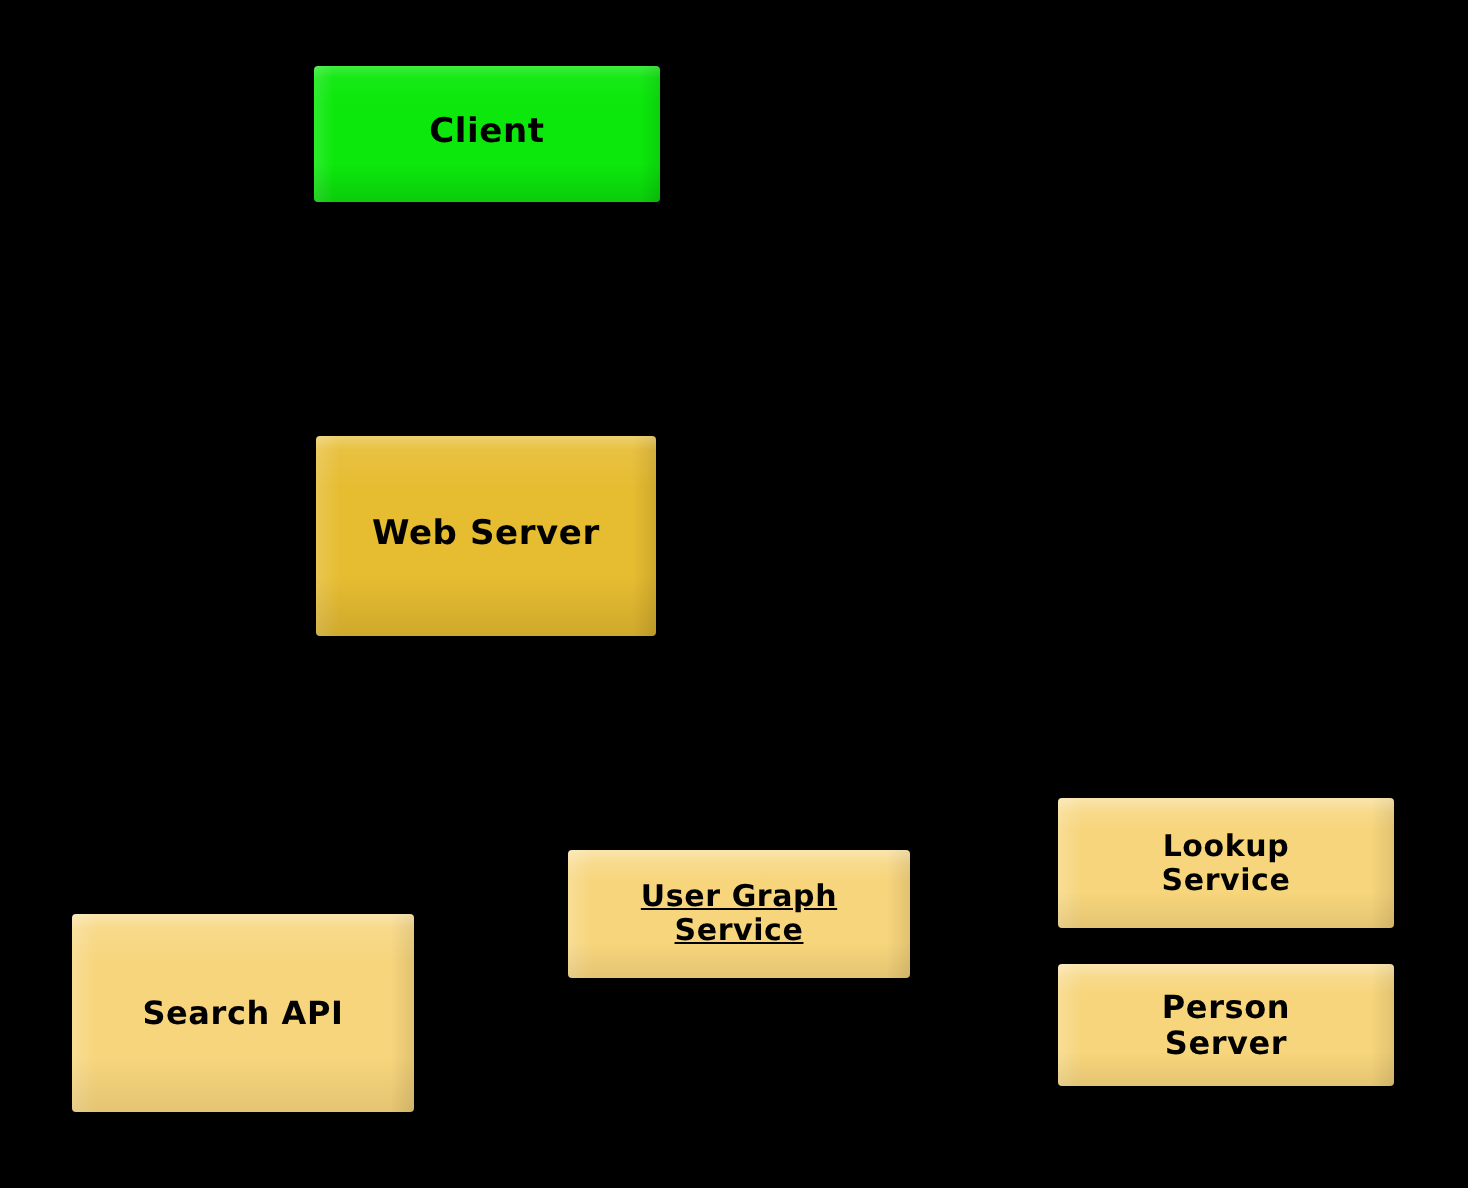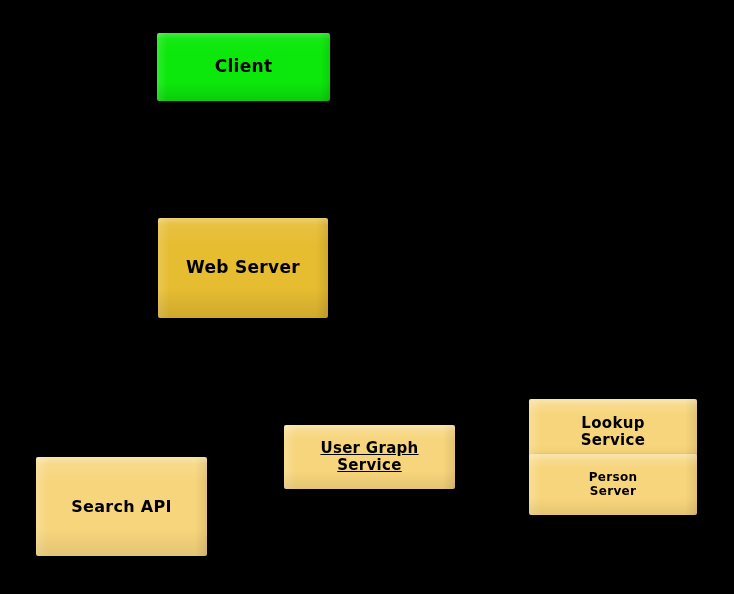--- a/index.html
+++ b/index.html
@@ -114,18 +114,18 @@
   <div class="node node-sand" style="left: 284px; top: 425px; width: 171px; height: 64px; font-size: 15px; color: rgb(0, 0, 0); text-decoration: underline;">
     <span class="label">User Graph
 Service</span>
   </div>
 
   <div class="node node-sand" style="left: 529px; top: 371px; width: 168px; height: 65px; font-size: 15px; color: rgb(0, 0, 0); margin-top: 28px;">
     <span class="label">Lookup
 Service</span>
   </div>
 
-  <div class="node node-sand" style="left: 529px; top: 454px; width: 168px; height: 61px; font-size: 12px; color: rgb(0, 0, 0);">
+  <div class="node node-sand" style="left: 529px; top: 482px; width: 168px; height: 61px; font-size: 16px; color: rgb(0, 0, 0);">
     <span class="label">Person
 Server</span>
   </div>
 
 </div>
 
 </body></html>

